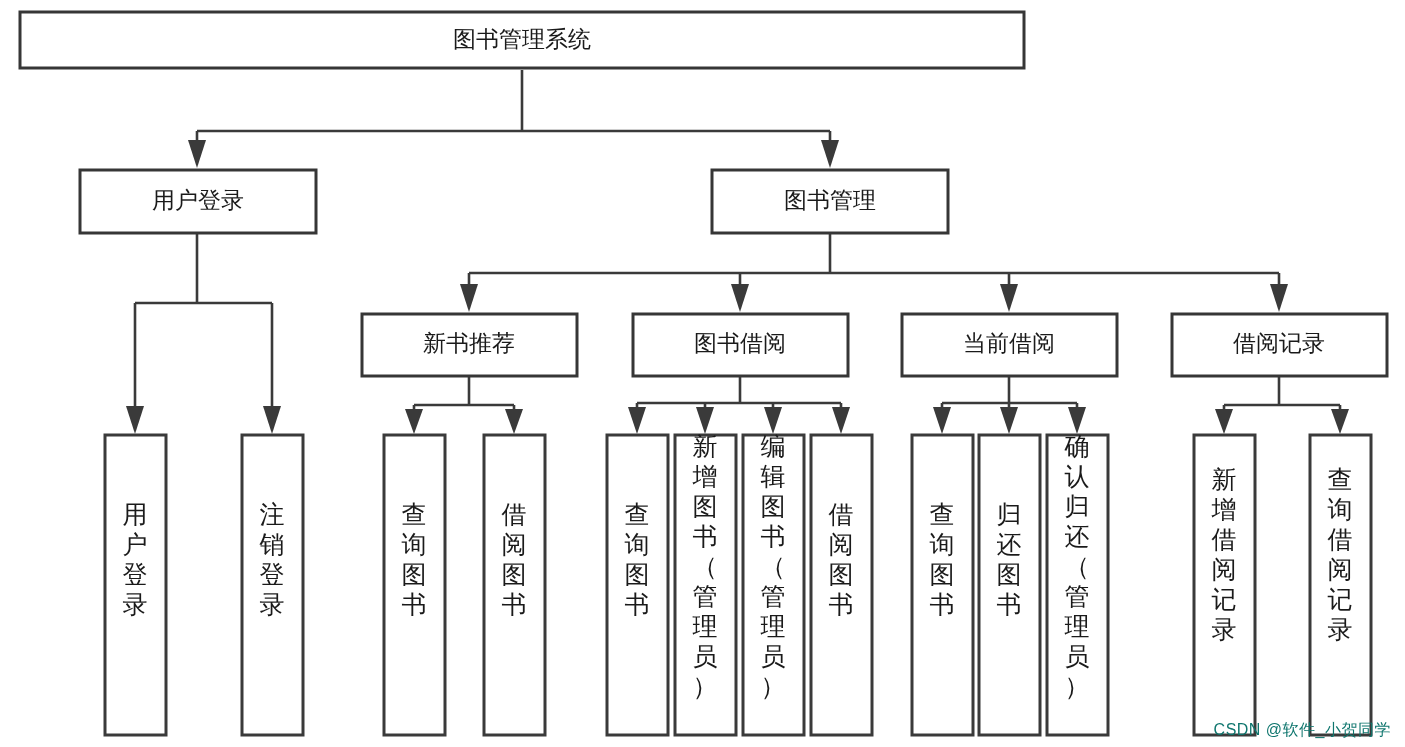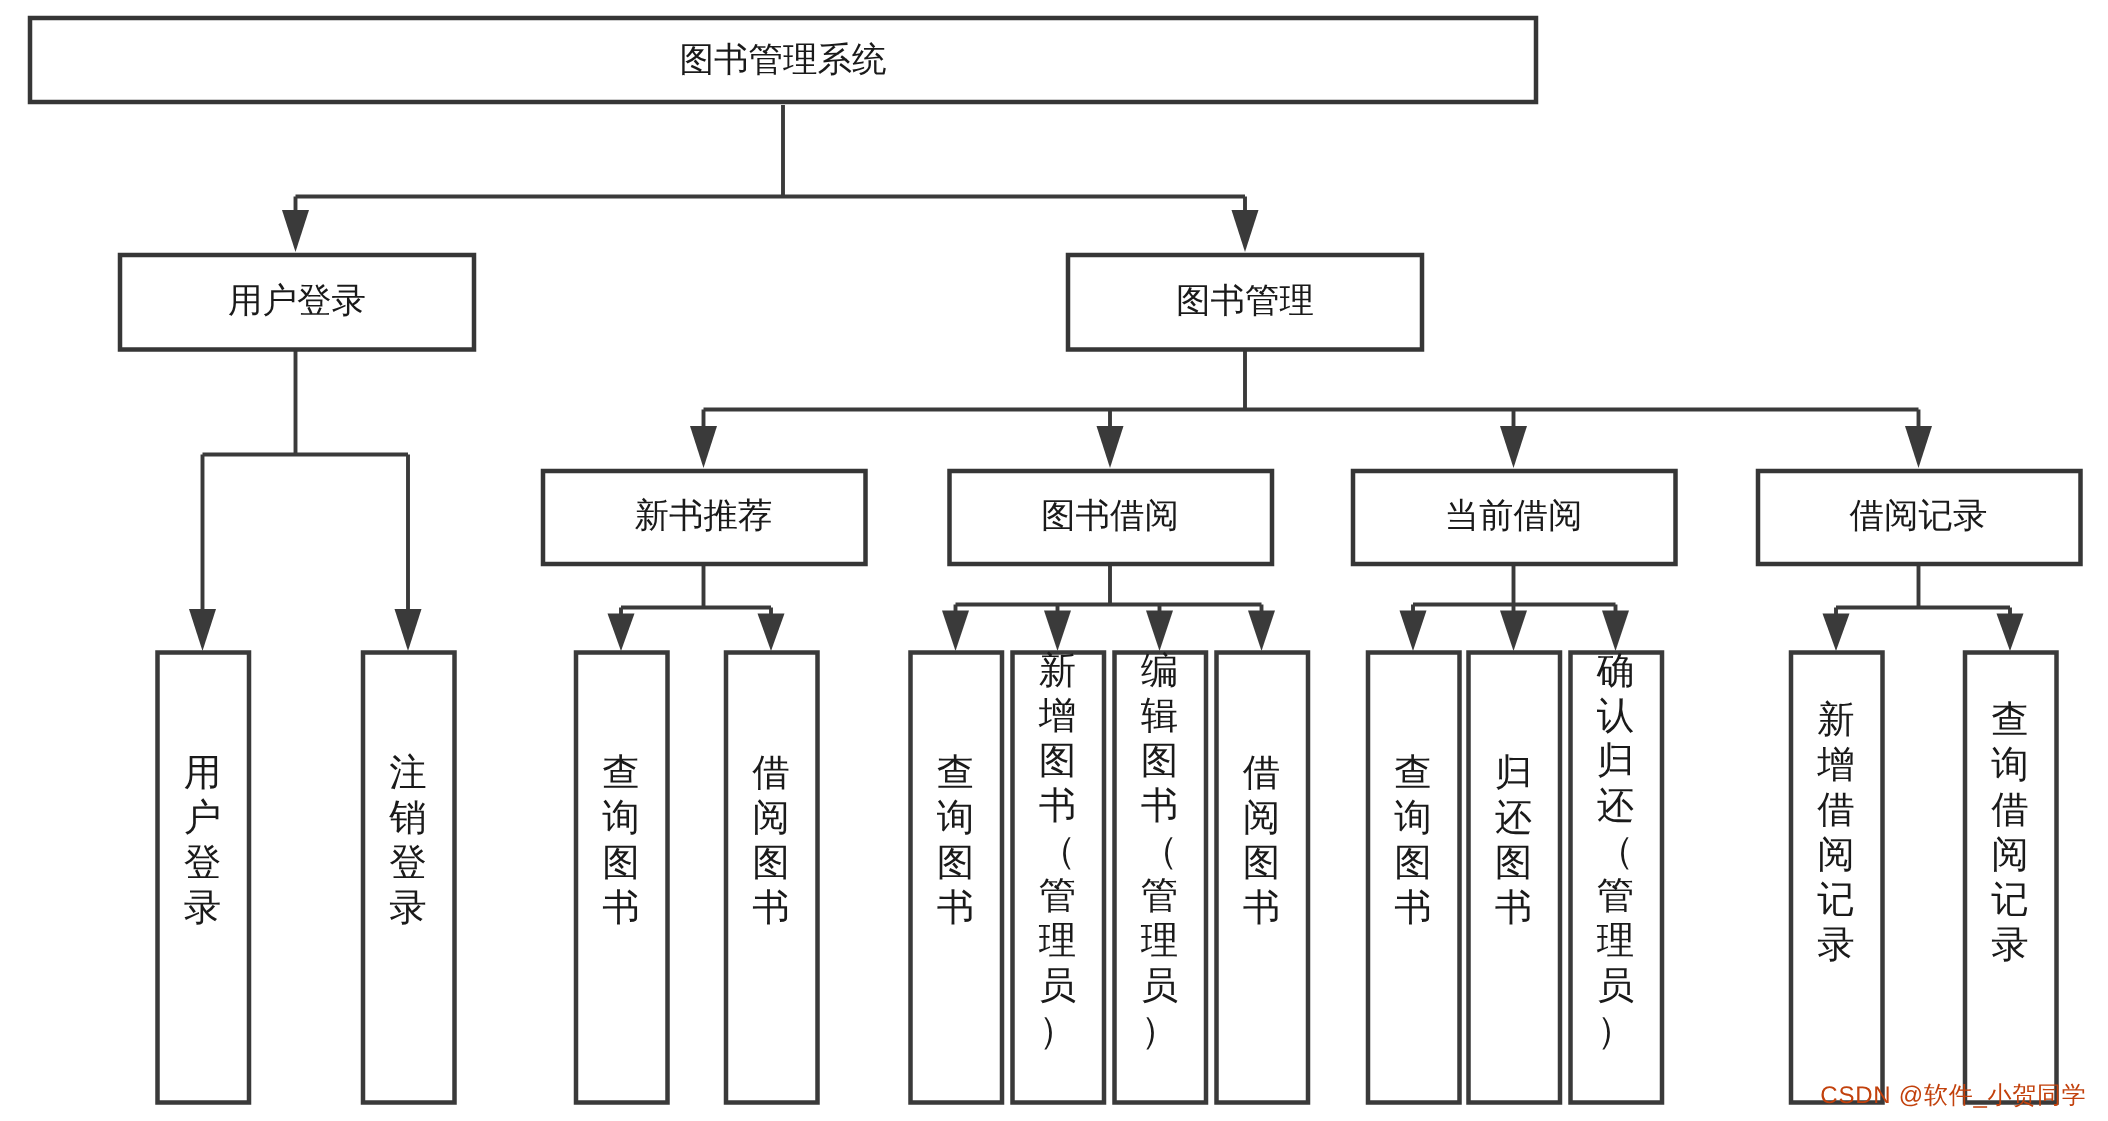--- a/index.html
+++ b/index.html
@@ -56,21 +56,21 @@
   .node-label-v {
     fill: #1a1a1a;
     font-family: "Liberation Sans", "DejaVu Sans", sans-serif;
     font-size: 25px;
     text-anchor: middle;
   }
   .watermark {
     position: absolute;
     right: 14px;
     bottom: 6px;
-    color: #c2410c;
+    color: #0f766e;
     font-size: 16px;
     font-family: "Liberation Sans", "DejaVu Sans", sans-serif;
     letter-spacing: 0.5px;
     white-space: nowrap;
     user-select: none;
   }
 </style>
 </head>
 <body>
 

